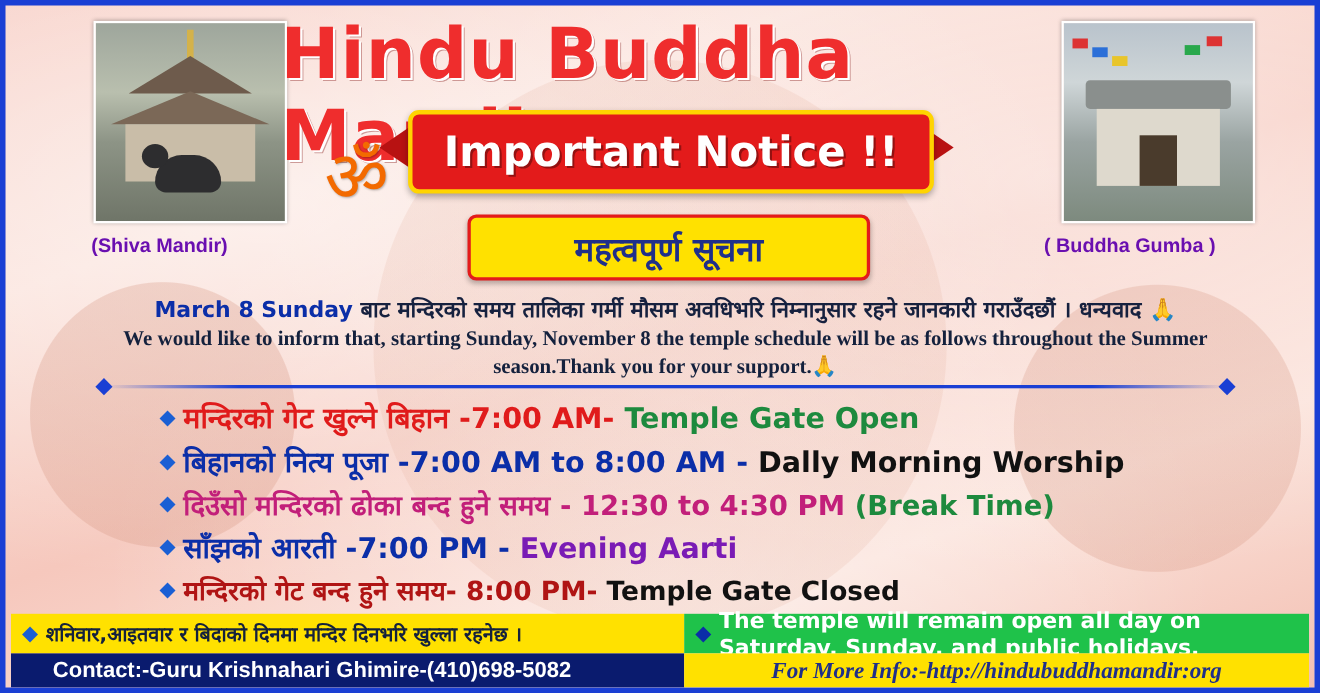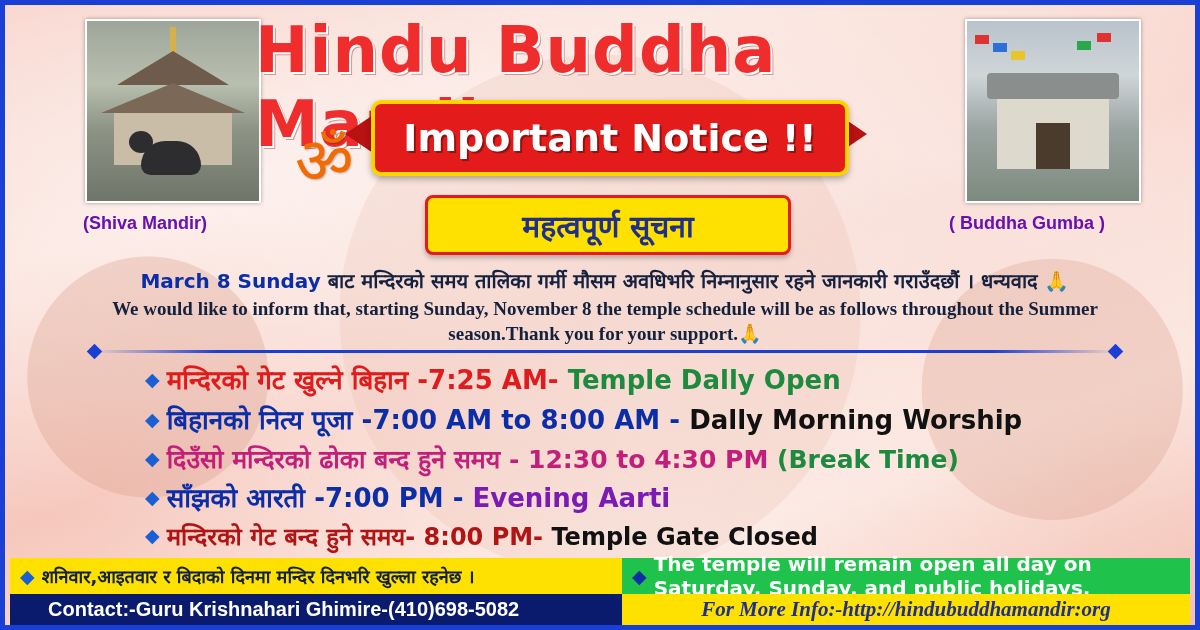--- a/index.html
+++ b/index.html
@@ -196,21 +196,21 @@
   <div id="line-np">
     <span class="hl">March 8 Sunday</span><span> बाट मन्दिरको समय तालिका  गर्मी मौसम अवधिभरि  निम्नानुसार रहने जानकारी गराउँदछौं । धन्यवाद 🙏</span>
   </div>
   <div id="line-en">We would like to inform that, starting   Sunday, November 8  the temple schedule will be as follows throughout the Summer season.Thank you for your support.🙏</div>
 
   <div id="divider"></div>
 
   <div id="schedule">
     <div class="sched-row" id="r0">
       <span class="bullet">◆</span>
-      <span class="sched-text"><span>मन्दिरको गेट खुल्ने बिहान -7:25 AM-</span><span class="en"> Temple Dally Open</span></span>
+      <span class="sched-text"><span>मन्दिरको गेट खुल्ने बिहान -7:00 AM-</span><span class="en"> Temple Gate Open</span></span>
     </div>
     <div class="sched-row" id="r1">
       <span class="bullet">◆</span>
       <span class="sched-text"><span>बिहानको नित्य पूजा -7:00 AM to 8:00 AM -</span><span class="en"> Dally Morning Worship</span></span>
     </div>
     <div class="sched-row" id="r2">
       <span class="bullet">◆</span>
       <span class="sched-text"><span>दिउँसो मन्दिरको ढोका बन्द हुने समय - 12:30 to 4:30 PM</span><span class="en"> (Break Time)</span></span>
     </div>
     <div class="sched-row" id="r3">

